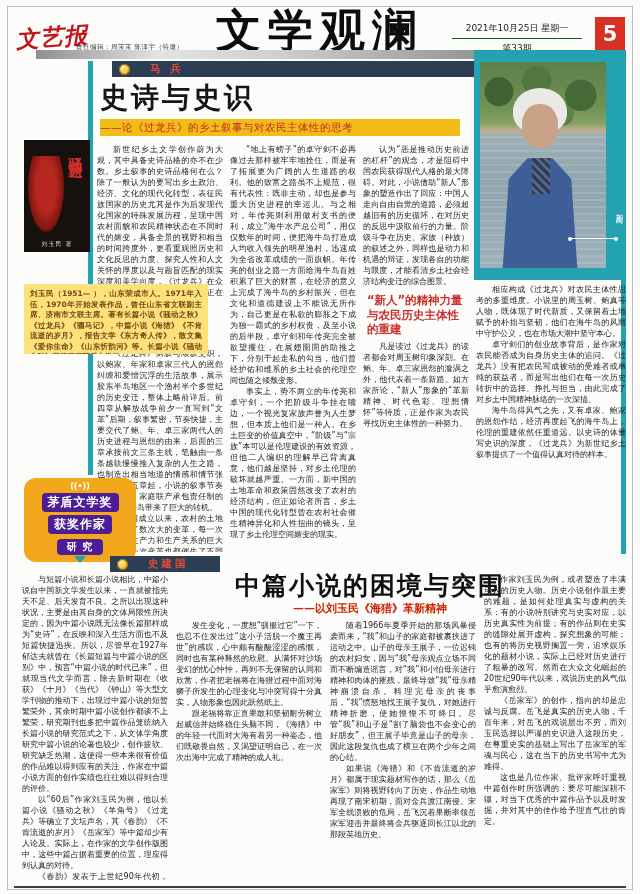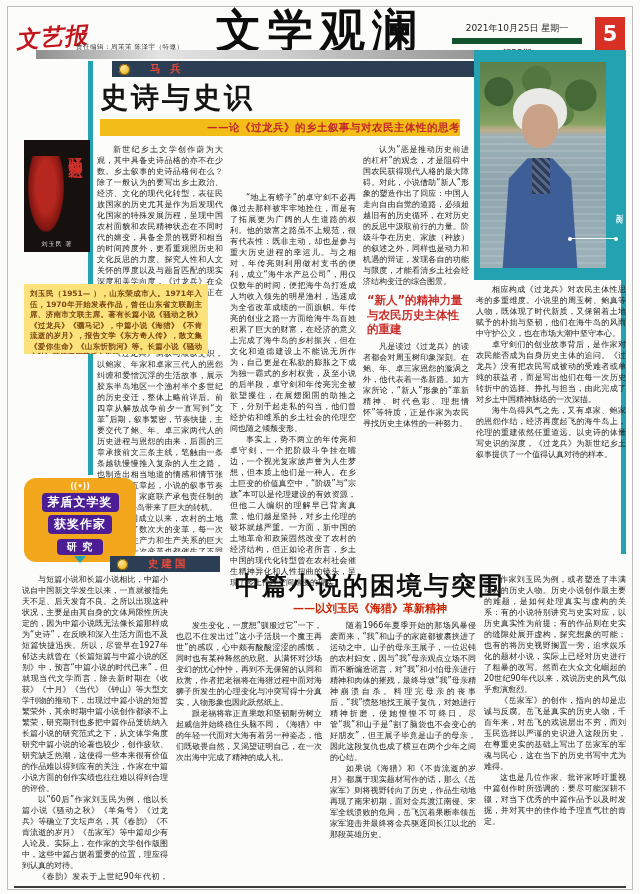--- a/index.html
+++ b/index.html
@@ -7,41 +7,41 @@
         overflow:hidden;font-family:"DejaVu Sans","Liberation Sans",sans-serif;color:#1c1c1c;}
   .frame{position:absolute;left:7px;top:6px;right:7px;bottom:4px;border:1px solid #bdbdbd;pointer-events:none;}
 
   
   .brand{position:absolute;left:16px;top:22px;color:#c3161c;font-family:"DejaVu Serif","Liberation Serif",serif;
          font-weight:900;font-style:italic;font-size:23px;transform:rotate(-4deg);letter-spacing:1px;}
   .editors{position:absolute;left:76px;top:43px;font-size:6.5px;color:#333;letter-spacing:.5px;}
   .page-title{position:absolute;left:120px;right:120px;top:8px;text-align:center;color:#0d0d0d;
          font-family:"DejaVu Serif","Liberation Serif",serif;font-weight:900;font-size:45px;line-height:1;letter-spacing:7px;}
   .dateblock{position:absolute;right:58px;top:22px;width:130px;text-align:center;font-size:9px;color:#222;}
-  .dateblock .d1{padding-bottom:3px;border-bottom:6px solid #14532d;margin-bottom:3px;}
+  .dateblock .d1{padding-bottom:3px;border-bottom:1px solid #14532d;margin-bottom:3px;}
   .pagenum{position:absolute;right:15px;top:17px;width:30px;height:34px;background:#d93025;color:#fff;
          font-weight:700;font-size:21px;line-height:34px;text-align:center;}
 
   
   .silver-rule{position:absolute;left:36px;top:50px;width:438px;height:9px;
          background:linear-gradient(90deg,#8f8f8f,#e3e3e3 28%,#cfcfcf 55%,#969696);}
   .teal{background:#23a2b1;}
   .strip-left{position:absolute;left:88px;top:61px;width:5px;height:414px;}
   .strip-right{position:absolute;left:621px;top:280px;width:5px;height:274px;}
   .author-bar{position:absolute;height:16px;background:#2c3e53;display:flex;align-items:center;gap:20px;padding-left:7px;box-sizing:border-box;}
   .bar1{left:112px;top:61px;width:362px;}
   .bar2{left:110px;top:556px;width:110px;}
   .coin{width:11px;height:11px;border-radius:50%;flex:0 0 11px;
         background:radial-gradient(circle at 35% 30%,#ffe9a8,#f5c33a 55%,#c98d12);box-shadow:0 0 0 1px #8a6208 inset;}
   .author-name{color:#e8493a;font-weight:700;font-size:10.5px;letter-spacing:3px;white-space:nowrap;}
 
   
   .a1-title{position:absolute;left:100px;top:79px;font-weight:700;font-size:28px;letter-spacing:3px;color:#141414;}
   .a1-subbar{position:absolute;left:100px;top:119px;width:360px;height:17px;background:#f2bd17;}
-  .a1-subbar span{display:block;line-height:17px;text-align:right;color:#c1272d;font-weight:700;font-size:10.5px;letter-spacing:.5px;}
+  .a1-subbar span{display:block;line-height:17px;text-align:left;color:#c1272d;font-weight:400;font-size:10.5px;letter-spacing:.5px;}
 
   
   .photo-panel{position:absolute;left:474px;top:50px;width:152px;height:230px;}
   .photo{position:absolute;left:6px;top:12px;width:126px;height:206px;overflow:hidden;
          background:linear-gradient(180deg,#5d7f4b 0%,#719255 22%,#86a263 30%,#bfae8e 33%,#9db0b6 36%,#8fa4ad 60%,#9db2b9 100%);}
   .photo .leaves{position:absolute;left:0;top:0;width:100%;height:36%;
          background:radial-gradient(circle at 15% 40%,#3f6134 0 12%,transparent 13%),
                     radial-gradient(circle at 45% 25%,#52763f 0 16%,transparent 17%),
                     radial-gradient(circle at 80% 45%,#466a37 0 14%,transparent 15%),
                     radial-gradient(circle at 65% 70%,#5d8247 0 12%,transparent 13%);}
@@ -57,21 +57,21 @@
          writing-mode:vertical-rl;text-orientation:upright;}
   .cap-line{position:absolute;left:96px;top:188px;width:46px;height:1px;background:#fff;}
   .cap-line::before,.cap-line::after{content:"";position:absolute;top:-1.5px;width:4px;height:4px;border-radius:50%;background:#fff;}
   .cap-line::before{left:-2px;} .cap-line::after{right:-2px;}
 
   
   .cols1{position:absolute;left:97px;top:144px;width:529px;height:408px;display:flex;}
   .col{font-size:8px;line-height:11px;text-align:justify;overflow:hidden;color:#1d1d1d;}
   .cols1 .c{height:408px;}
   .cols1 .c1{width:126px;margin-right:7px;}
-  .cols1 .c2{width:126px;margin-right:7px;margin-top:48px;}
+  .cols1 .c2{width:126px;margin-right:7px;}
   .cols1 .c3{width:106px;margin-right:7px;}
   .cols1 .c4{width:150px;padding-top:140px;box-sizing:border-box;}
   .para{text-indent:2em;margin:0;}
   .subhead{color:#c9302c;font-weight:700;font-size:11.5px;line-height:14.5px;text-align:left;text-indent:0;margin:6px 4px 4px;}
 
   
   .book{position:absolute;left:24px;top:140px;width:66px;height:112px;background:#16110e;}
   .book-art{position:absolute;left:4px;top:16px;width:36px;height:76px;
          background:radial-gradient(ellipse at 50% 40%,#b5271f 0 40%,#7e150f 68%,rgba(0,0,0,0) 72%);}
   .book-title{position:absolute;right:5px;top:7px;color:#d0302a;font-family:"DejaVu Serif","Liberation Serif",serif;

